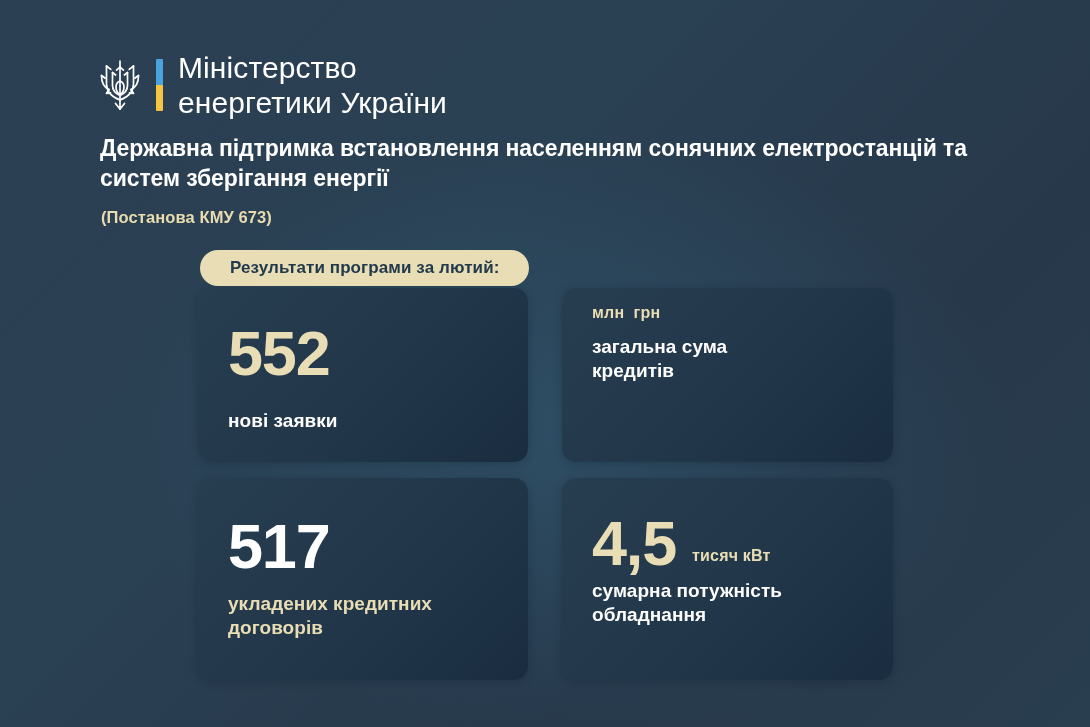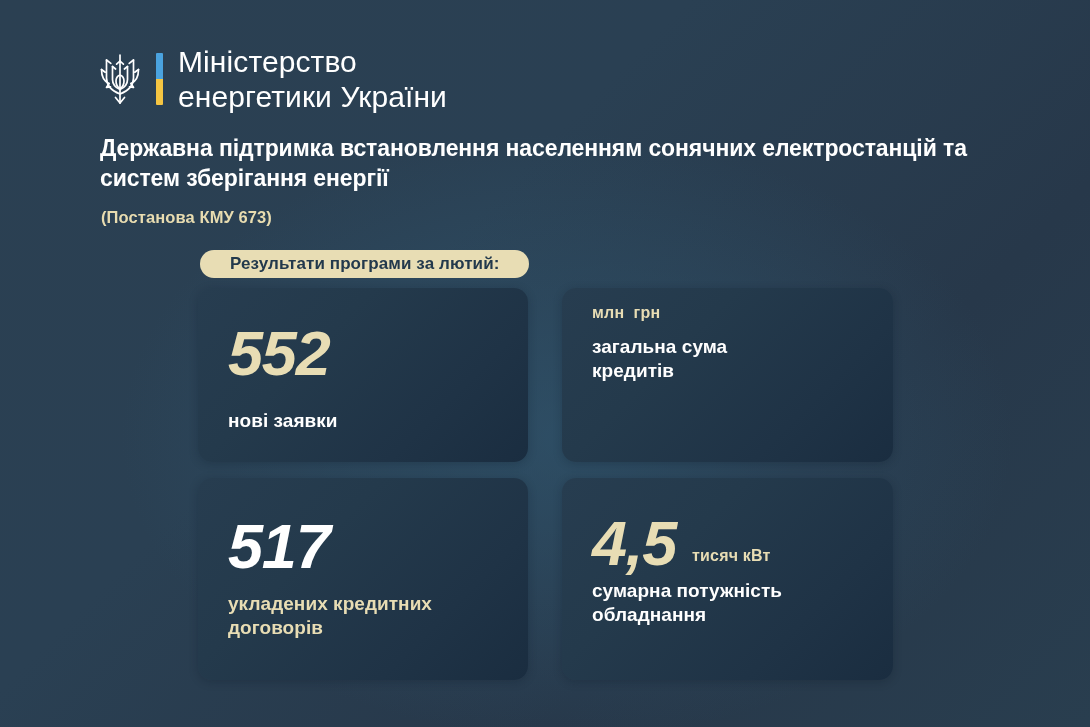--- a/index.html
+++ b/index.html
@@ -17,21 +17,21 @@
     width:1090px; height:727px;
     background:
       radial-gradient(ellipse 620px 420px at 52% 60%, rgba(50,92,118,0.55) 0%, rgba(50,92,118,0.22) 45%, rgba(50,92,118,0) 72%),
       linear-gradient(135deg, #2b4052 0%, #2a4053 38%, #27384a 70%, #293e4f 100%);
     overflow:hidden;
   }
 
   
   .logo-block {
     position:absolute;
-    left:98px; top:44px;
+    left:98px; top:50px;
     display:flex; align-items:center;justify-content:flex-end;
   }
   .trident {
     width:44px; height:56px;
     flex:0 0 auto;
     display:block;
   }
   .flag-bar {
     width:7px; height:52px;
     margin-left:14px;
@@ -66,21 +66,21 @@
     color:#e8dcb0;
     font-size:16.5px;
     font-weight:bold;
     letter-spacing:0.1px;
   }
 
   
   .badge {
     position:absolute;
     left:200px; top:250px;
-    height:28px;
+    height:36px;
     padding:0 30px;
     display:flex; align-items:center;
     background:#e8ddb4;
     border-radius:18px;
     color:#22394c;
     font-size:17px;
     font-weight:bold;
     letter-spacing:0.1px;
     z-index:4;
   }
@@ -113,21 +113,20 @@
     display:flex;
     align-items:baseline;
     gap:16px;
   }
   .stat-value {
     font-size:63px;
     font-weight:bold;
     line-height:0.98;
     letter-spacing:-1.2px;
     white-space:nowrap;
-    font-style:italic;
   }
   .stat-unit {
     font-size:16px;
     font-weight:bold;
     letter-spacing:0.2px;
     white-space:pre;
     position:relative;
     top:-4px;
   }
   .stat-label {

